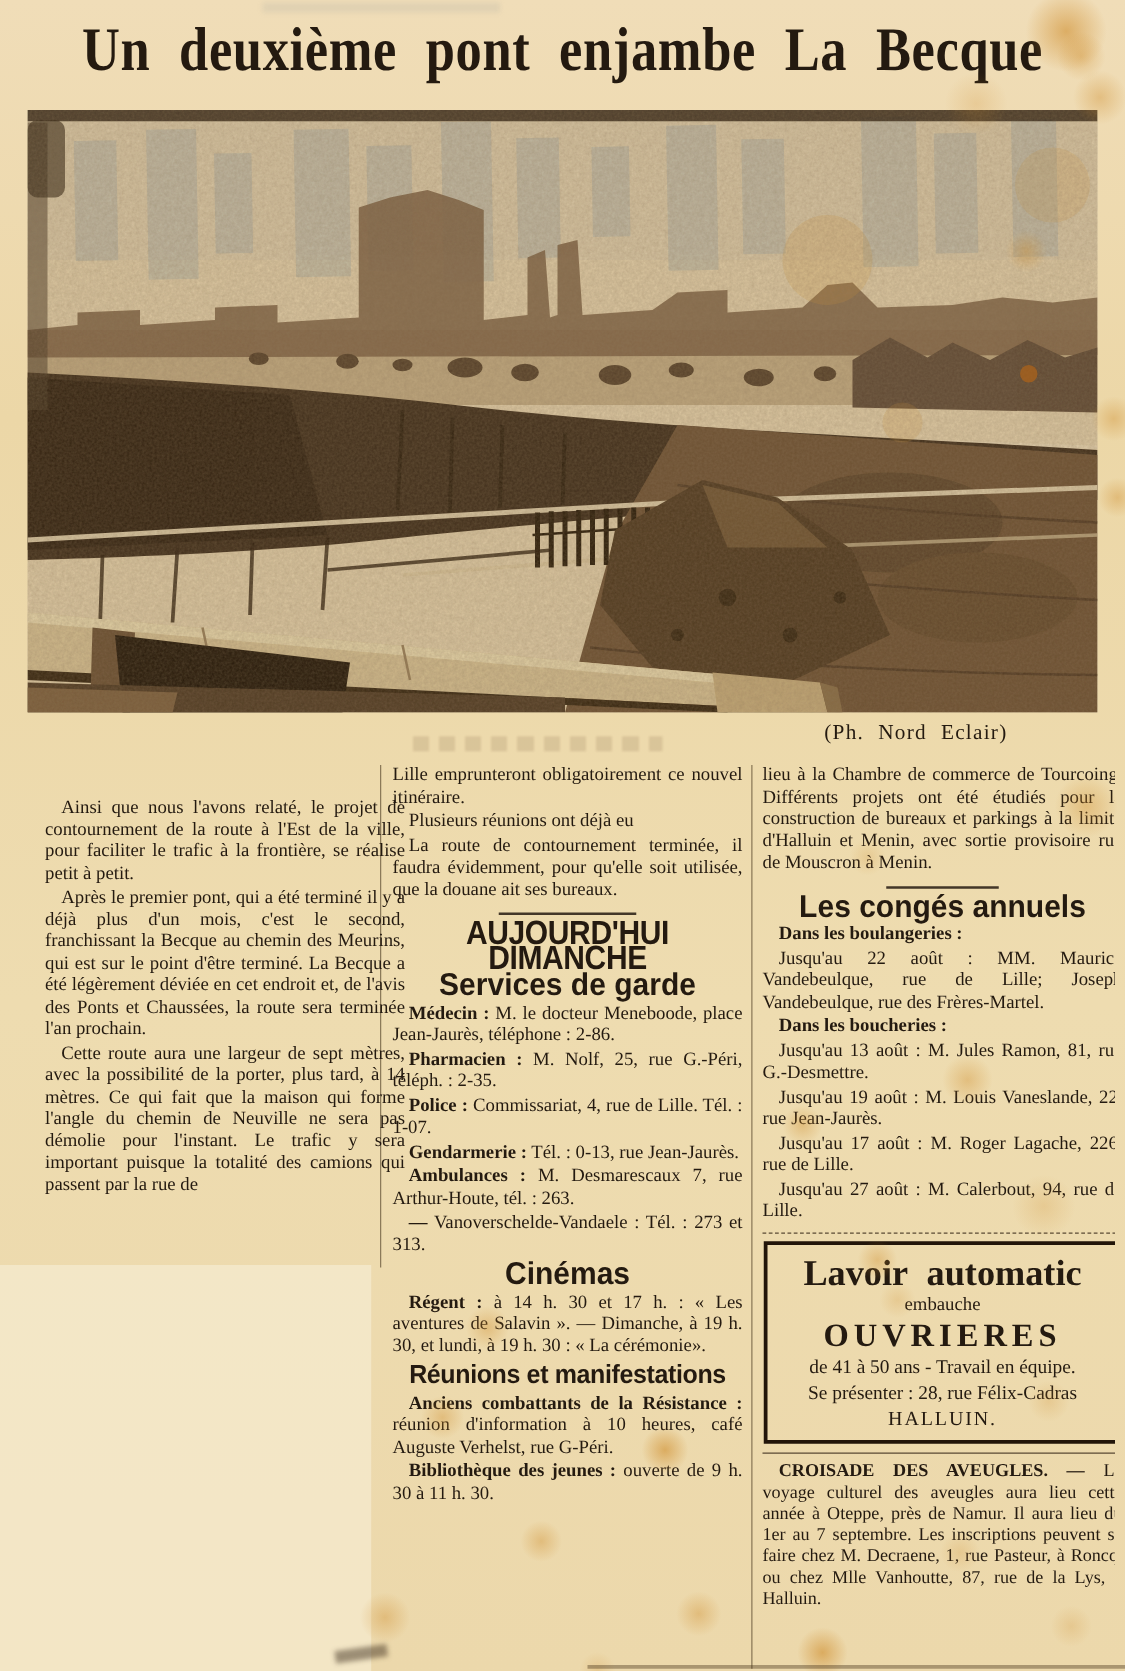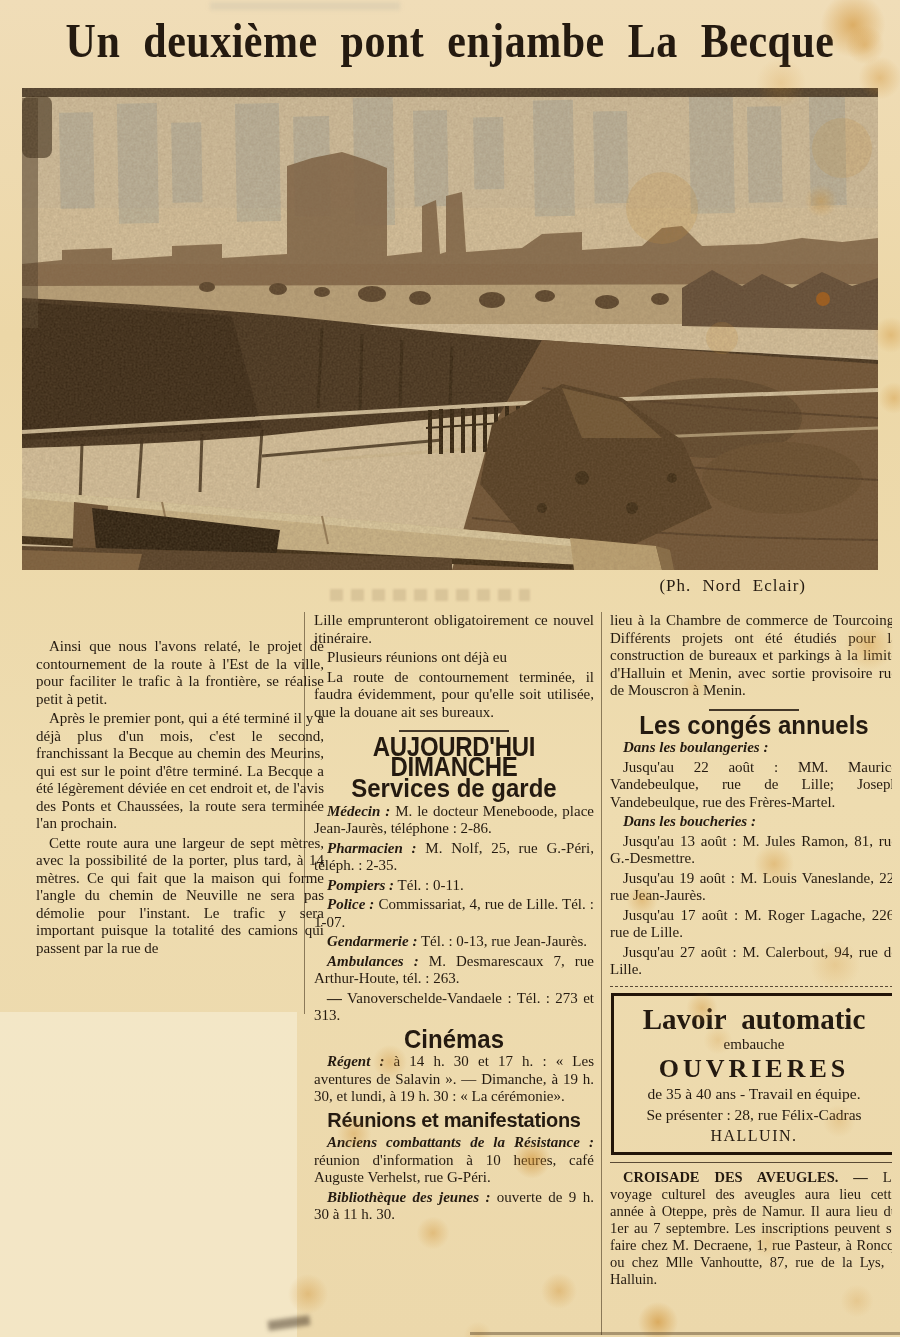--- a/index.html
+++ b/index.html
@@ -36,21 +36,21 @@
   .col{position:absolute; top:0; font-size:15px; line-height:17.5px; text-align:justify;}
   .col1{left:0; width:288px; padding-top:26px;margin-left:28px;}
   .col2{left:306px; width:280px;}
   .col3{left:602px; width:288px;}
   .vrule{position:absolute; top:0; width:1px; background:rgba(74,56,32,.6);}
   .vrule1{left:296px; height:402px;}
   .vrule2{left:593px; height:723px;}
   .col p{margin:0 0 2px;}
   .col p.ind{text-indent:13px;}
   .entry{text-indent:13px; margin:0;}
-  .entry b{font-weight:700;font-style:italic;}
+  .entry b{font-weight:700;}
   .banner{
     margin:7px 0 0; text-align:center;
     font-family:"Liberation Sans", sans-serif; font-weight:700; font-size:24px;
     transform:scaleY(1.12); transform-origin:center; letter-spacing:-.3px;
   }
   .subhead-title{
     margin:6px 0 5px; text-align:center;
     font-family:"Liberation Sans", sans-serif; font-weight:700; font-size:24px;
     transform:scaleY(1.05); transform-origin:center;
   }
@@ -246,21 +246,20 @@
       <p>Lille emprunteront obligatoirement ce nouvel itinéraire.</p>
       <p class="ind">Plusieurs réunions ont déjà eu</p>
       <p class="ind">La route de contournement terminée, il faudra évidemment, pour qu'elle soit utilisée, que la douane ait ses bureaux.</p>
 
       <div class="divider"></div>
       <h2 class="banner">AUJOURD'HUI DIMANCHE</h2>
       <h3 class="subhead-title">Services de garde</h3>
 
       <p class="entry"><b>Médecin :</b> <span>M. le docteur Meneboode, place Jean-Jaurès, téléphone : 2-86.</span></p>
       <p class="entry"><b>Pharmacien :</b> <span>M. Nolf, 25, rue G.-Péri, téléph. : 2-35.</span></p>
-      <p class="entry"><b>Pompiers :</b> <span>Tél. : 0-11.</span></p>
       <p class="entry"><b>Police :</b> <span>Commissariat, 4, rue de Lille. Tél. : 1-07.</span></p>
       <p class="entry"><b>Gendarmerie :</b> <span>Tél. : 0-13, rue Jean-Jaurès.</span></p>
       <p class="entry"><b>Ambulances :</b> <span>M. Desmarescaux 7, rue Arthur-Houte, tél. : 263.</span></p>
       <p class="entry"><b>—</b> <span>Vanoverschelde-Vandaele : Tél. : 273 et 313.</span></p>
 
       <h3 class="subhead-title">Cinémas</h3>
       <p class="entry"><b>Régent :</b> <span>à 14 h. 30 et 17 h. : « Les aventures de Salavin ». — Dimanche, à 19 h. 30, et lundi, à 19 h. 30 : « La cérémonie».</span></p>
 
       <h3 class="subhead-title small">Réunions et manifestations</h3>
       <p class="entry"><b>Anciens combattants de la Résistance :</b> <span>réunion d'information à 10 heures, café Auguste Verhelst, rue G-Péri.</span></p>
@@ -280,21 +279,21 @@
       <p class="entry"><span>Jusqu'au 19 août : M. Louis Vaneslande, 22, rue Jean-Jaurès.</span></p>
       <p class="entry"><span>Jusqu'au 17 août : M. Roger Lagache, 226, rue de Lille.</span></p>
       <p class="entry"><span>Jusqu'au 27 août : M. Calerbout, 94, rue de Lille.</span></p>
 
       <hr class="thinline dashy">
 
       <div class="adbox">
         <p class="ad-title">Lavoir automatic</p>
         <p class="ad-sub">embauche</p>
         <p class="ad-head">OUVRIERES</p>
-        <p class="ad-line">de 35 à 40 ans - Travail en équipe.</p>
+        <p class="ad-line">de 41 à 50 ans - Travail en équipe.</p>
         <p class="ad-line">Se présenter : 28, rue Félix-Cadras</p>
         <p class="ad-city">HALLUIN.</p>
       </div>
 
       <hr class="thinline">
 
       <p class="croisade"><b>CROISADE DES AVEUGLES. —</b> <span>Le voyage culturel des aveugles aura lieu cette année à Oteppe, près de Namur. Il aura lieu du 1er au 7 septembre. Les inscriptions peuvent se faire chez M. Decraene, 1, rue Pasteur, à Roncq, ou chez Mlle Vanhoutte, 87, rue de la Lys, à Halluin.</span></p>
     </div>
   </div>
 

